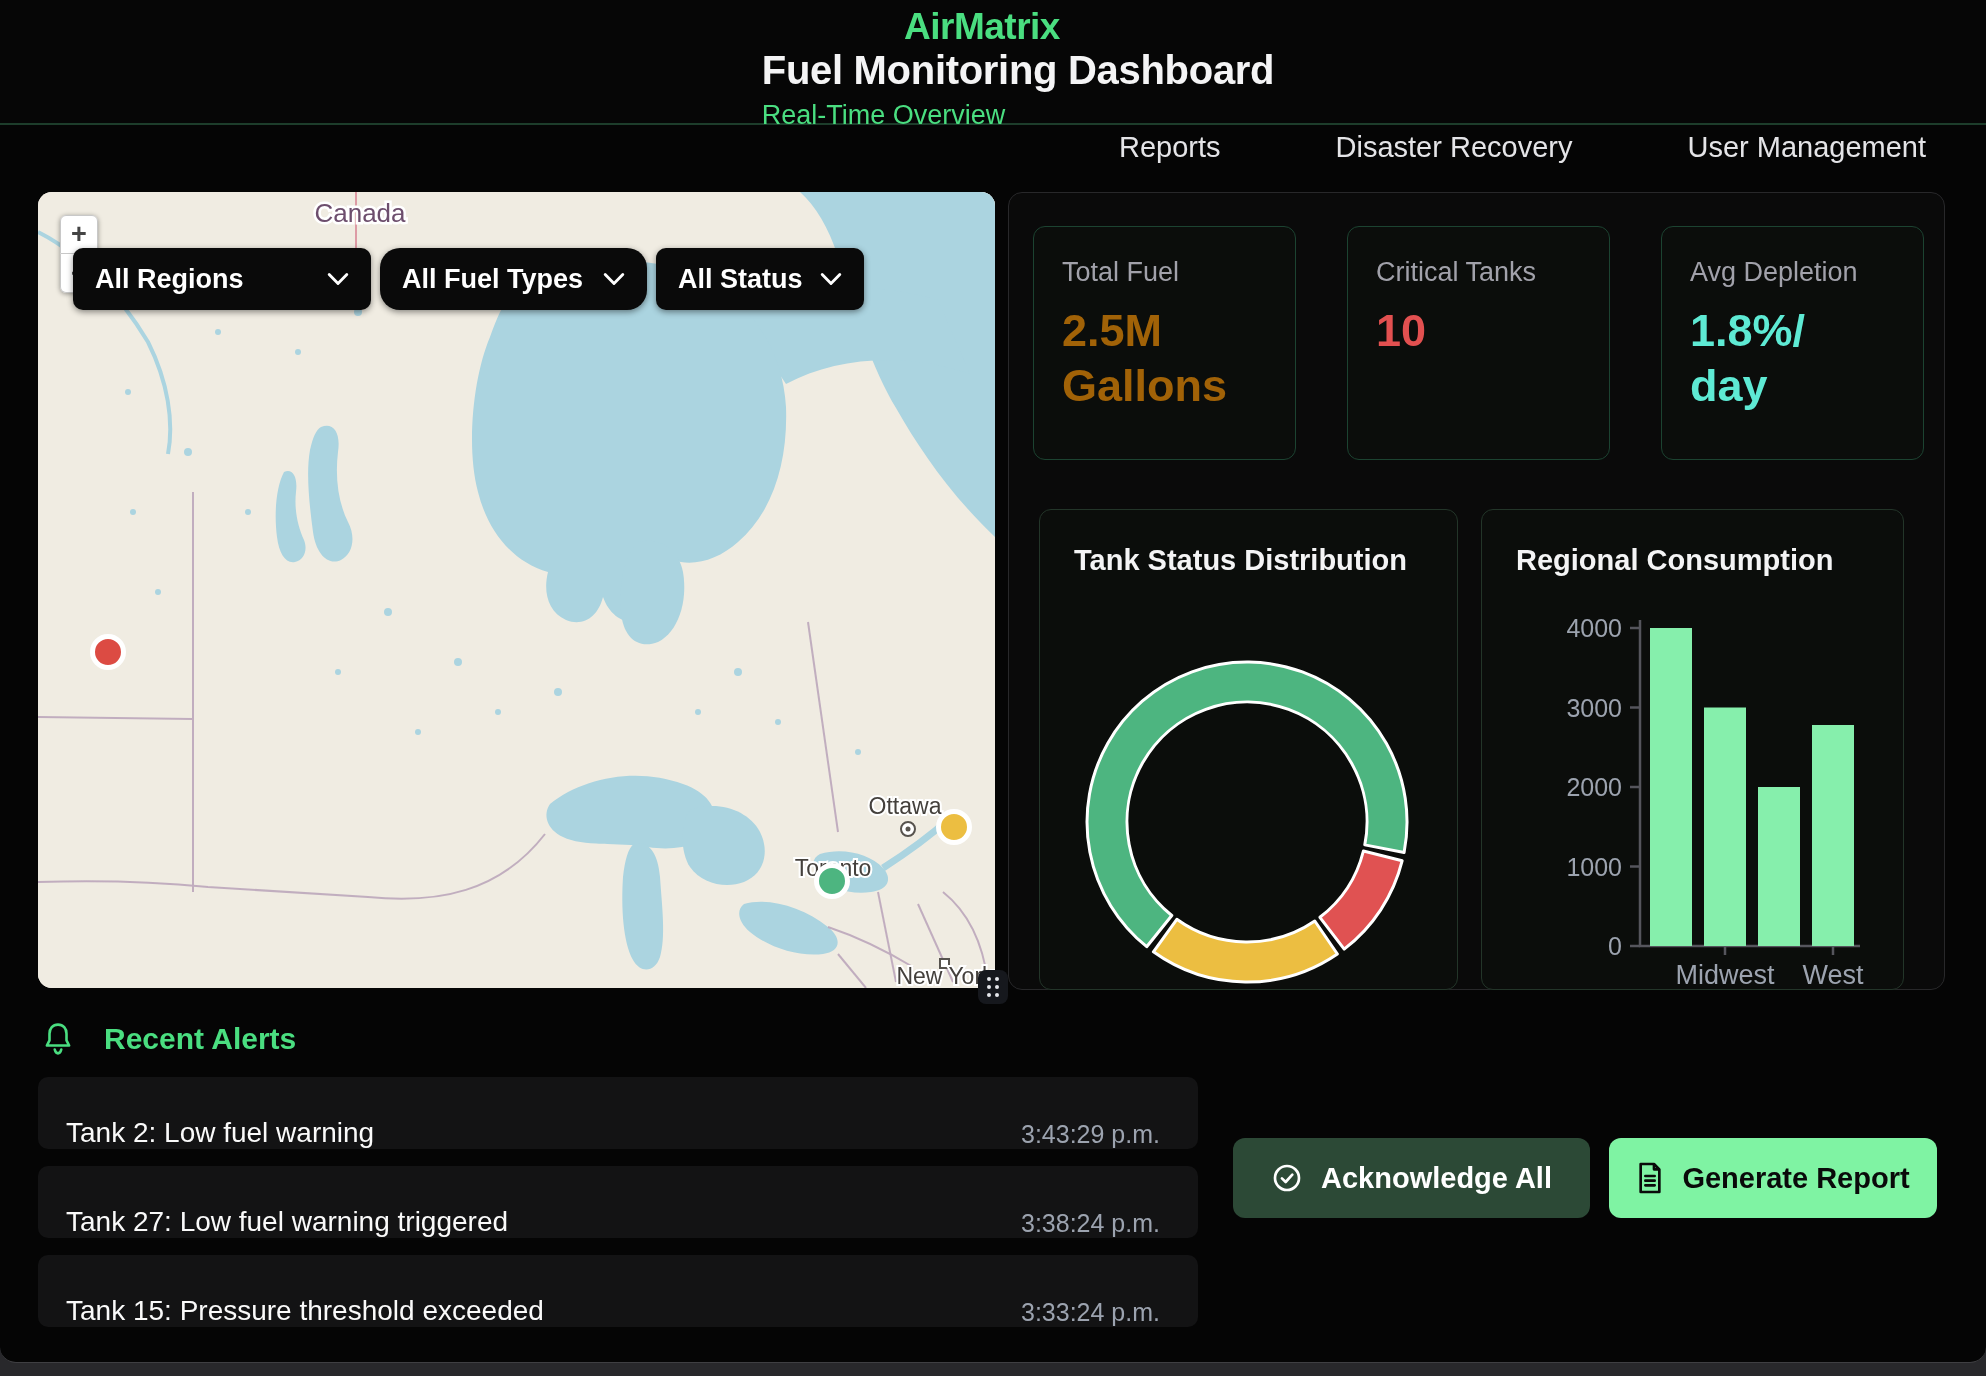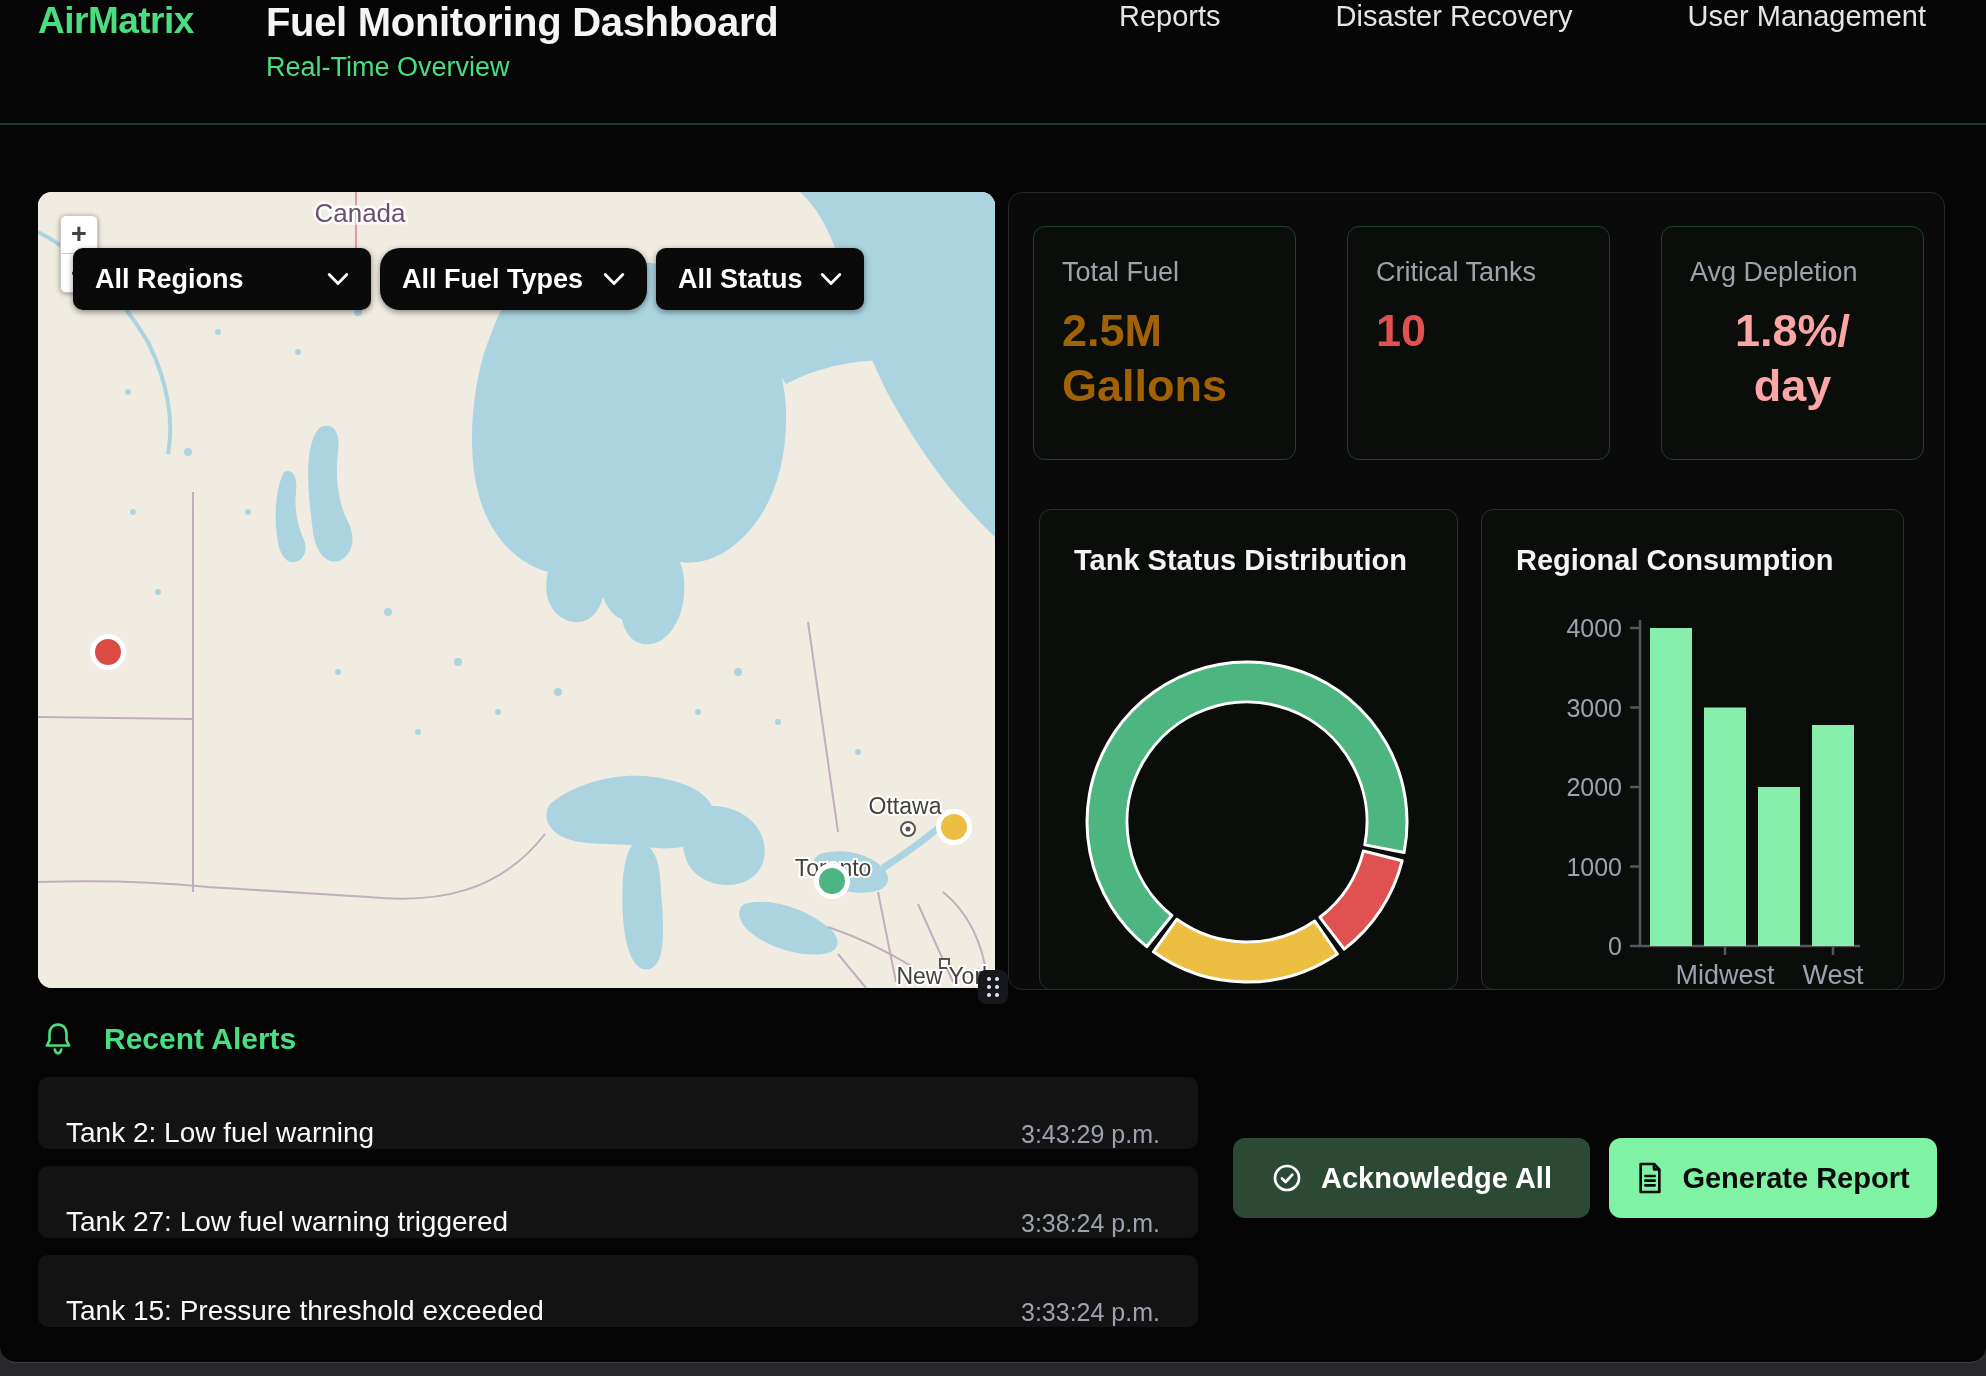--- a/index.html
+++ b/index.html
@@ -1,22 +1,22 @@
 <!DOCTYPE html>
 <html><head>
 <meta charset="utf-8">
 <style>
   html,body{margin:0;padding:0;background:#28282b;font-family:"Liberation Sans",sans-serif;}
   .stage{position:relative;width:1986px;height:1376px;background:#28282b;overflow:hidden;}
   .app{position:absolute;left:0;top:0;width:1986px;height:1362px;background:#050505;
        border-bottom:1px solid #3f3f42;border-radius:0 0 16px 16px;overflow:hidden;}
 
   
-  .header{position:absolute;left:0;top:0;width:100%;height:125px;display:flex;align-items:flex-start;
-          padding:0 60px 0 38px;box-sizing:border-box;background:#060606;border-bottom:2px solid #1d3d2b;}
+  .header{position:absolute;left:0;top:0;width:100%;height:125px;display:flex;align-items:center;
+          padding:6px 60px 0 38px;box-sizing:border-box;background:#060606;border-bottom:2px solid #1d3d2b;flex-direction:column;}
   .logo{font-size:37px;font-weight:800;color:#4ade80;letter-spacing:-.5px;}
   .title-block{margin-left:72px;}
   .page-title{font-size:40px;font-weight:800;color:#f4f4f5;letter-spacing:-.3px;}
   .page-subtitle{font-size:27px;color:#4ade80;margin-top:7px;}
   .nav{margin-left:auto;display:flex;gap:115px;}
   .nav-item{font-size:29px;color:#e4e4e7;cursor:pointer;white-space:nowrap;}
 
   
   .map-panel{position:absolute;left:38px;top:192px;width:957px;height:796px;border-radius:14px;
              overflow:hidden;background:#f0ece2;}
@@ -212,21 +212,21 @@
             </div>
           </div>
           <div class="stat-card">
             <div class="stat-label">Critical Tanks</div>
             <div class="stat-value" style="color: rgb(226, 80, 80);">
               <div>10</div>
             </div>
           </div>
           <div class="stat-card">
             <div class="stat-label">Avg Depletion</div>
-            <div class="stat-value" style="color: #fca5a5; text-align: center;">
+            <div class="stat-value" style="color: #5eead4;">
               <div>1.8%/</div>
               <div>day</div>
             </div>
           </div>
         </div>
 
       <div class="charts-row">
         <div class="chart-panel donut">
           <div class="chart-title">Tank Status Distribution</div>
           <svg class="plot" id="donut-svg" width="419" height="481" viewBox="0 0 419 481">

